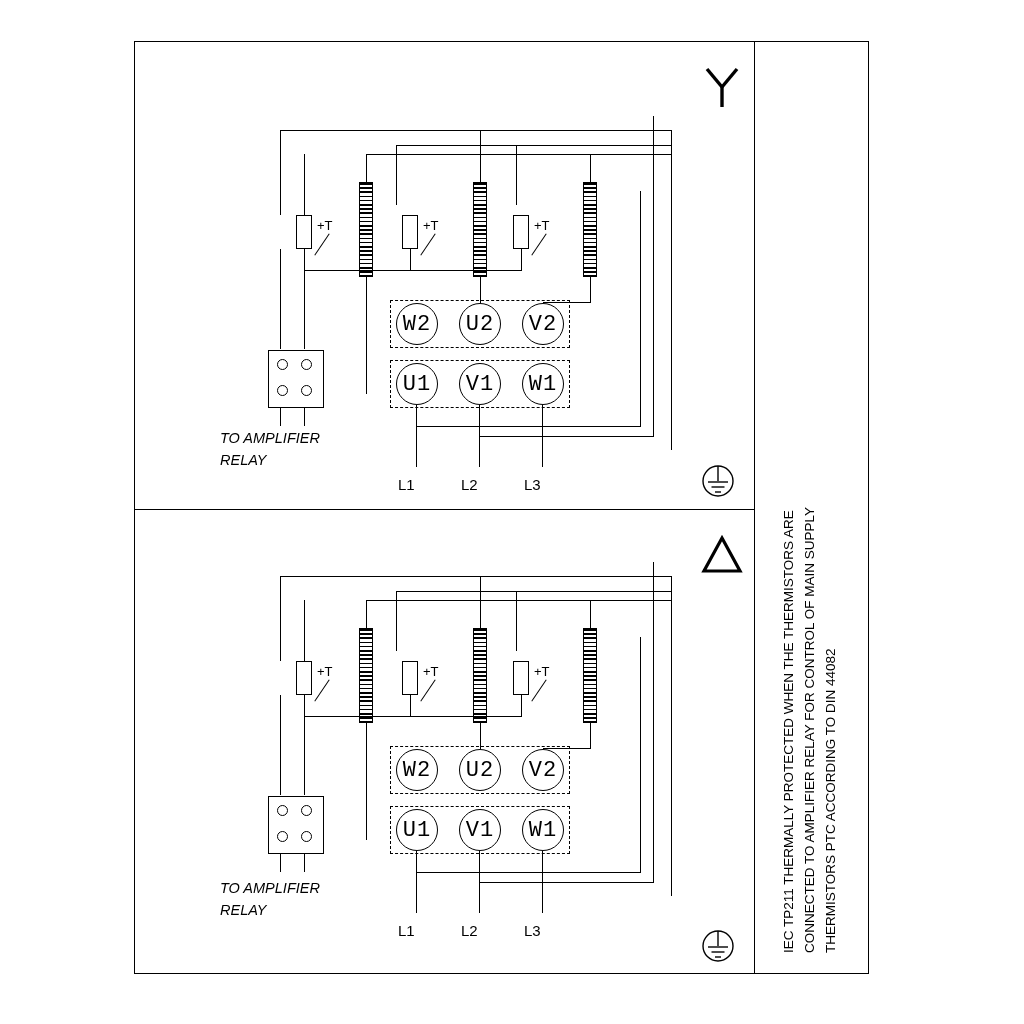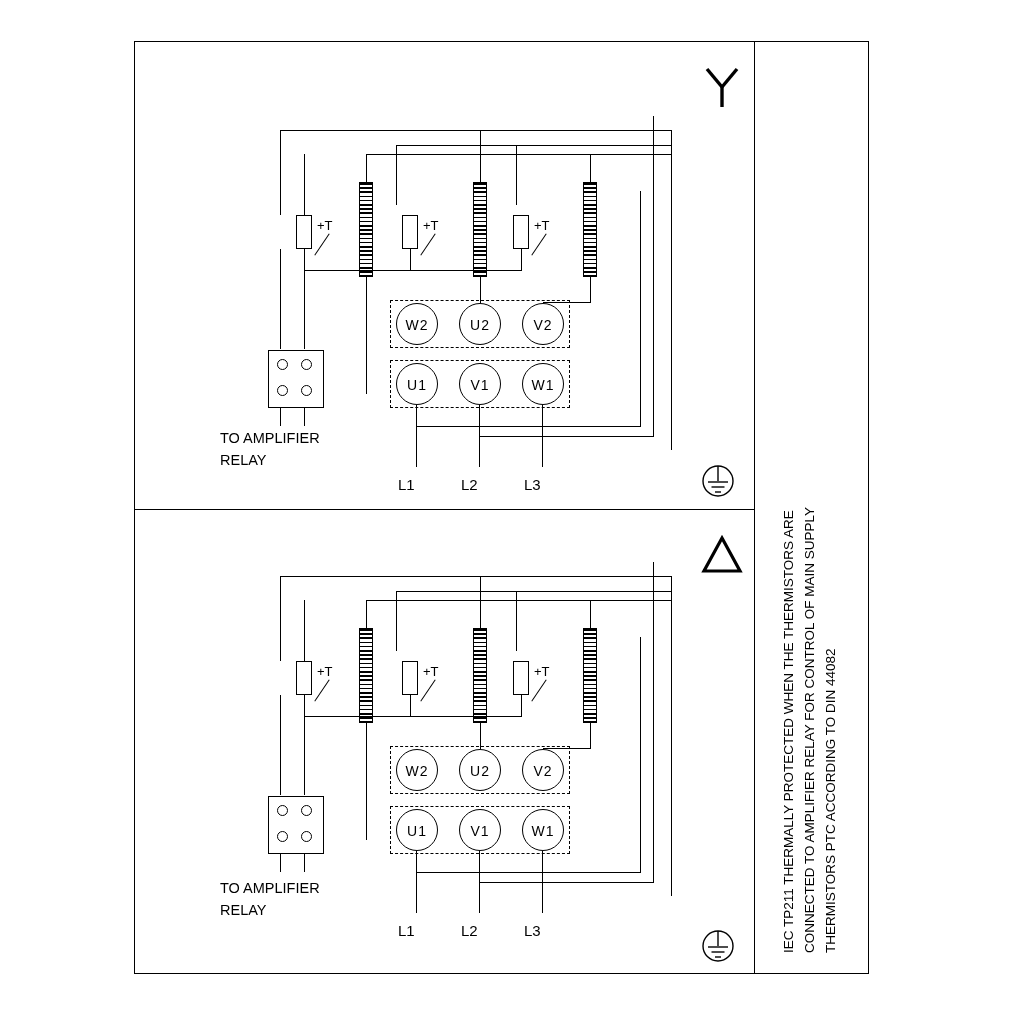--- a/index.html
+++ b/index.html
@@ -102,25 +102,26 @@
     white-space: nowrap;
   }
 
   
   .term {
     position: absolute;
     width: 42px; height: 42px;
     border: 1.4px solid #000;
     border-radius: 50%;
     background: #fff;
-    font-size: 14px;
+    font-size: 22px;
     line-height: 42px;
     text-align: center;
     letter-spacing: 1px;
     box-sizing: border-box;
+    font-family: Liberation Mono, monospace;
   }
   .dashbox {
     position: absolute;
     border: 1.3px dashed #000;
     box-sizing: border-box;
   }
 
   
   .connector {
     position: absolute;
@@ -136,20 +137,21 @@
     border-radius: 50%;
     background: #fff;
     box-sizing: border-box;
   }
 
   .caption {
     position: absolute;
     font-size: 14.5px;
     line-height: 22px;
     white-space: nowrap;
+    font-style: italic;
   }
   .phase-label {
     position: absolute;
     font-size: 15px;
     line-height: 15px;
   }
 
   
   .sym-star, .sym-delta {
     position: absolute;

